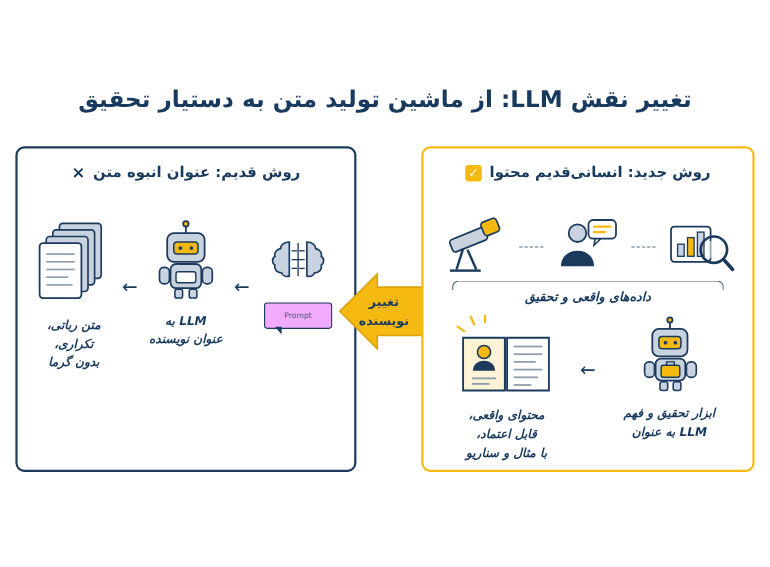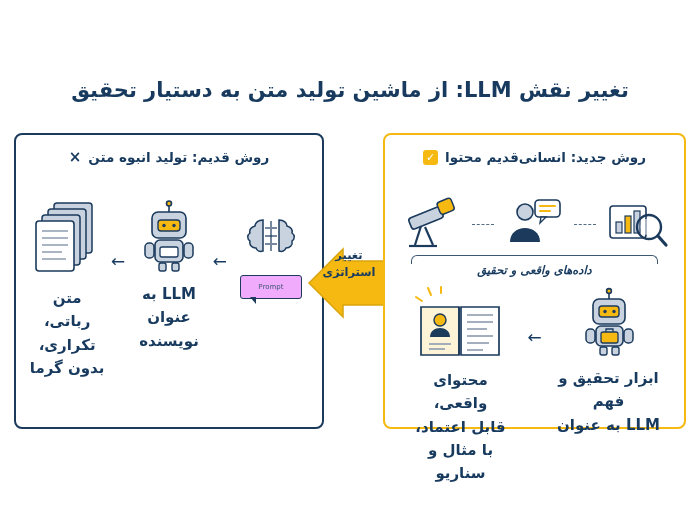--- a/index.html
+++ b/index.html
@@ -68,22 +68,22 @@
     left:12px; right:12px; top:64px; height:190px;
     display:flex; align-items:flex-start; justify-content:space-between;
     direction:rtl;
   }
   .flow-col { width:86px; display:flex; flex-direction:column; align-items:center; }
   .flow-arrow {
     width:26px; display:flex; align-items:center; justify-content:center;
     padding-top:52px; color:#173a5e; font-size:17px;
   }
   .flow-cap {
-    margin-top:8px; text-align:center; font-size:15px; line-height:1.55;
-    color:#173a5e; font-weight:bold; direction:rtl;
+    margin-top:8px; text-align:center; font-size:11px; line-height:1.55;
+    color:#173a5e; font-weight:bold; direction:rtl;font-style:italic;
   }
 
   
   .brain-wrap { height:74px; display:flex; align-items:center; justify-content:center; }
   .prompt-box {
     margin-top:2px;
     width:62px; height:24px;
     border:1.4px solid #1b3a5c; border-radius:3px;
     background:#f0abfc;
     position:relative;
@@ -97,21 +97,21 @@
   }
 
   
   .big-arrow {
     position:absolute;
     left:307px; top:247px;
     width:98px; height:72px;
   }
   .big-arrow .txt {
     position:absolute; inset:0;
-    display:flex; flex-direction:column; align-items:center; 
+    display:flex; flex-direction:column; align-items:center; justify-content:center;
     font-size:11.5px; font-weight:bold; color:#173a5e; line-height:1.5;
     padding-right:14px;
     direction:rtl;
   }
 
   
   .new-row1 {
     position:absolute; left:10px; right:10px; top:52px; height:74px;
     display:flex; align-items:center; justify-content:space-around;
     direction:rtl;
@@ -148,21 +148,21 @@
 </head>
 <body>
 
 <div id="stage">
 
   <div class="title">تغییر نقش LLM: از ماشین تولید متن به دستیار تحقیق</div>
 
   <div class="panel panel-old">
 
     <div class="panel-head">
-      <span>روش قدیم: تولید انبوه متن</span>
+      <span>روش قدیم: عنوان انبوه متن</span>
       <span class="x-mark">×</span>
     </div>
 
     <div class="old-flow">
 
       <div class="flow-col">
         <div class="brain-wrap">
           <svg width="56" height="48" viewBox="0 0 56 48">
             <g fill="#c9d3e0" stroke="#1b3a5c" stroke-width="1.5">
               <path d="M20 8c-5 0-8 3-8 6 -4 1-6 4-5 7 -3 2-3 6 0 8 -1 4 2 7 6 7 1 3 4 4 7 3v-31z"></path>
@@ -240,21 +240,21 @@
 
     </div>
   </div>
 
   <div class="big-arrow">
     <svg width="98" height="72" viewBox="0 0 98 72">
       <path d="M96 14 H36 V2 L2 36 L36 70 V58 H96 Z" fill="#f5b912" stroke="#d9a40c" stroke-width="1.5"></path>
     </svg>
     <div class="txt">
       <span>تغییر</span>
-      <span>استراتژی</span>
+      <span>نویسنده</span>
     </div>
   </div>
 
   <div class="panel panel-new">
 
     <div class="panel-head">
       <span>روش جدید: انسانی‌قدیم محتوا</span>
       <span class="check-box">✓</span>
     </div>
 

